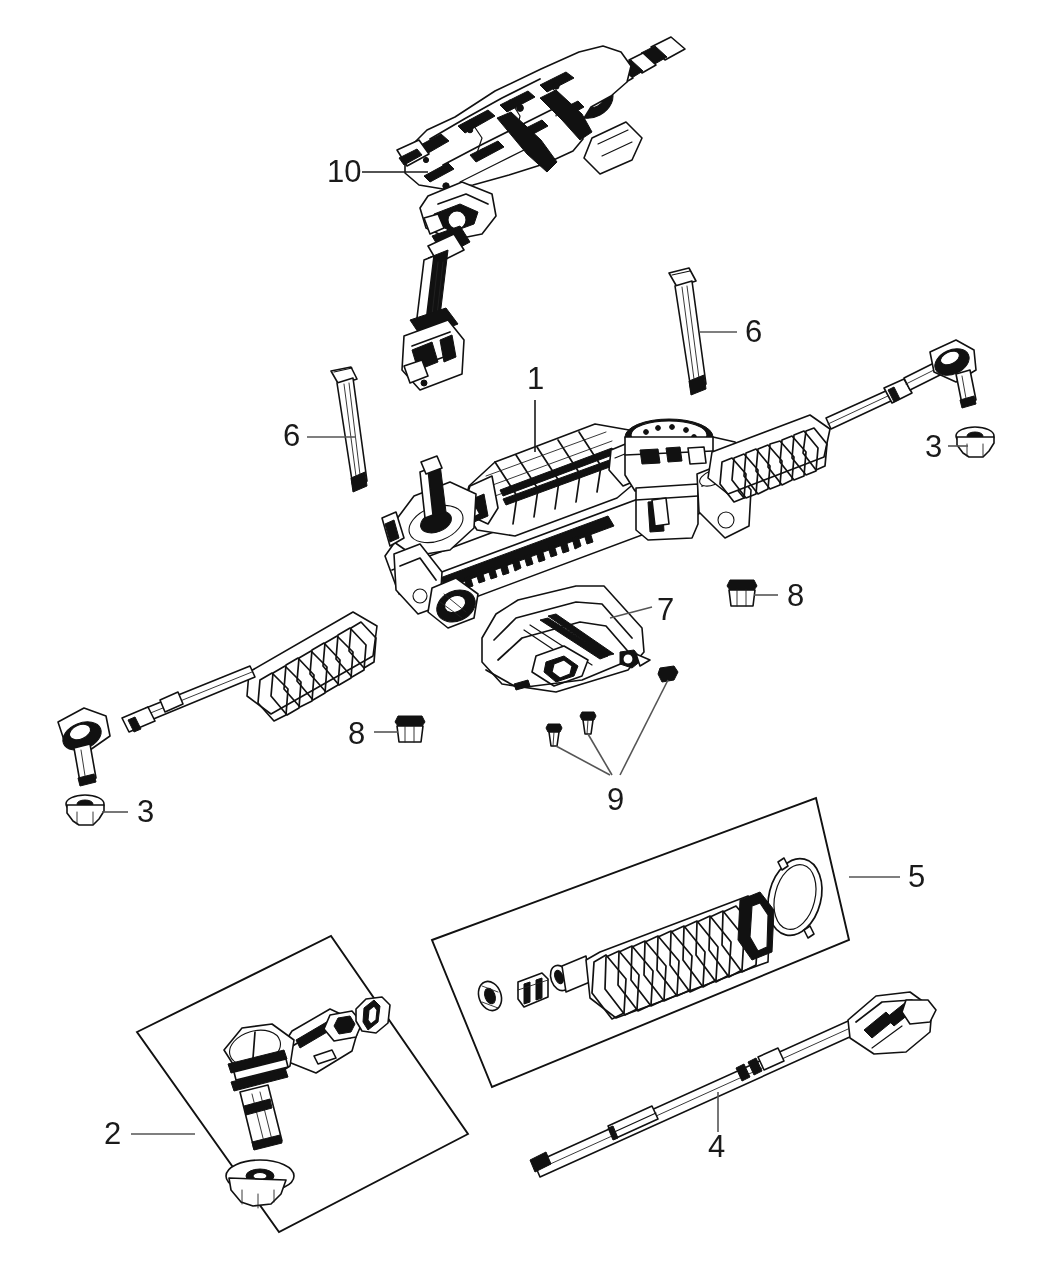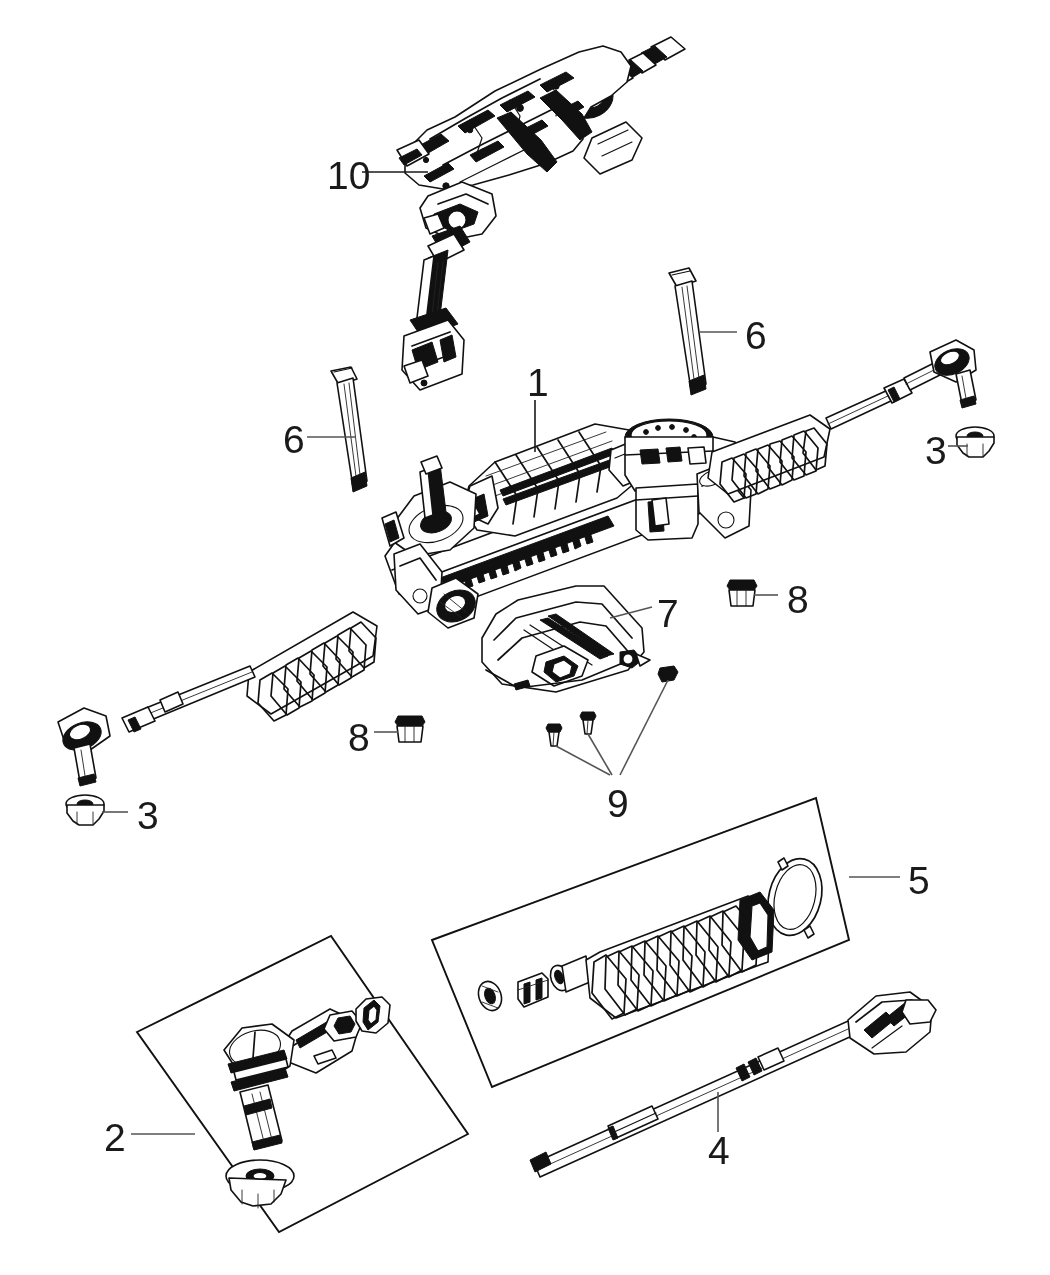--- a/index.html
+++ b/index.html
@@ -21,21 +21,21 @@
   #diagram-svg {
     position: absolute;
     left: 0;
     top: 0;
     width: 1050px;
     height: 1275px;
   }
   .callout-label {
     position: absolute;
     font-family: "Liberation Sans", sans-serif;
-    font-size: 39px;
+    font-size: 31px;
     font-weight: 400;
     color: #1a1a1a;
     line-height: 1;
     white-space: nowrap;
     user-select: none;
   }
   
   .ln { fill: none; stroke: #111111; stroke-width: 1.7; stroke-linecap: round; stroke-linejoin: round; }
   .ln-thin { fill: none; stroke: #111111; stroke-width: 1.2; stroke-linecap: round; stroke-linejoin: round; }
   .ln-hair { fill: none; stroke: #222222; stroke-width: 0.9; stroke-linecap: round; stroke-linejoin: round; }

